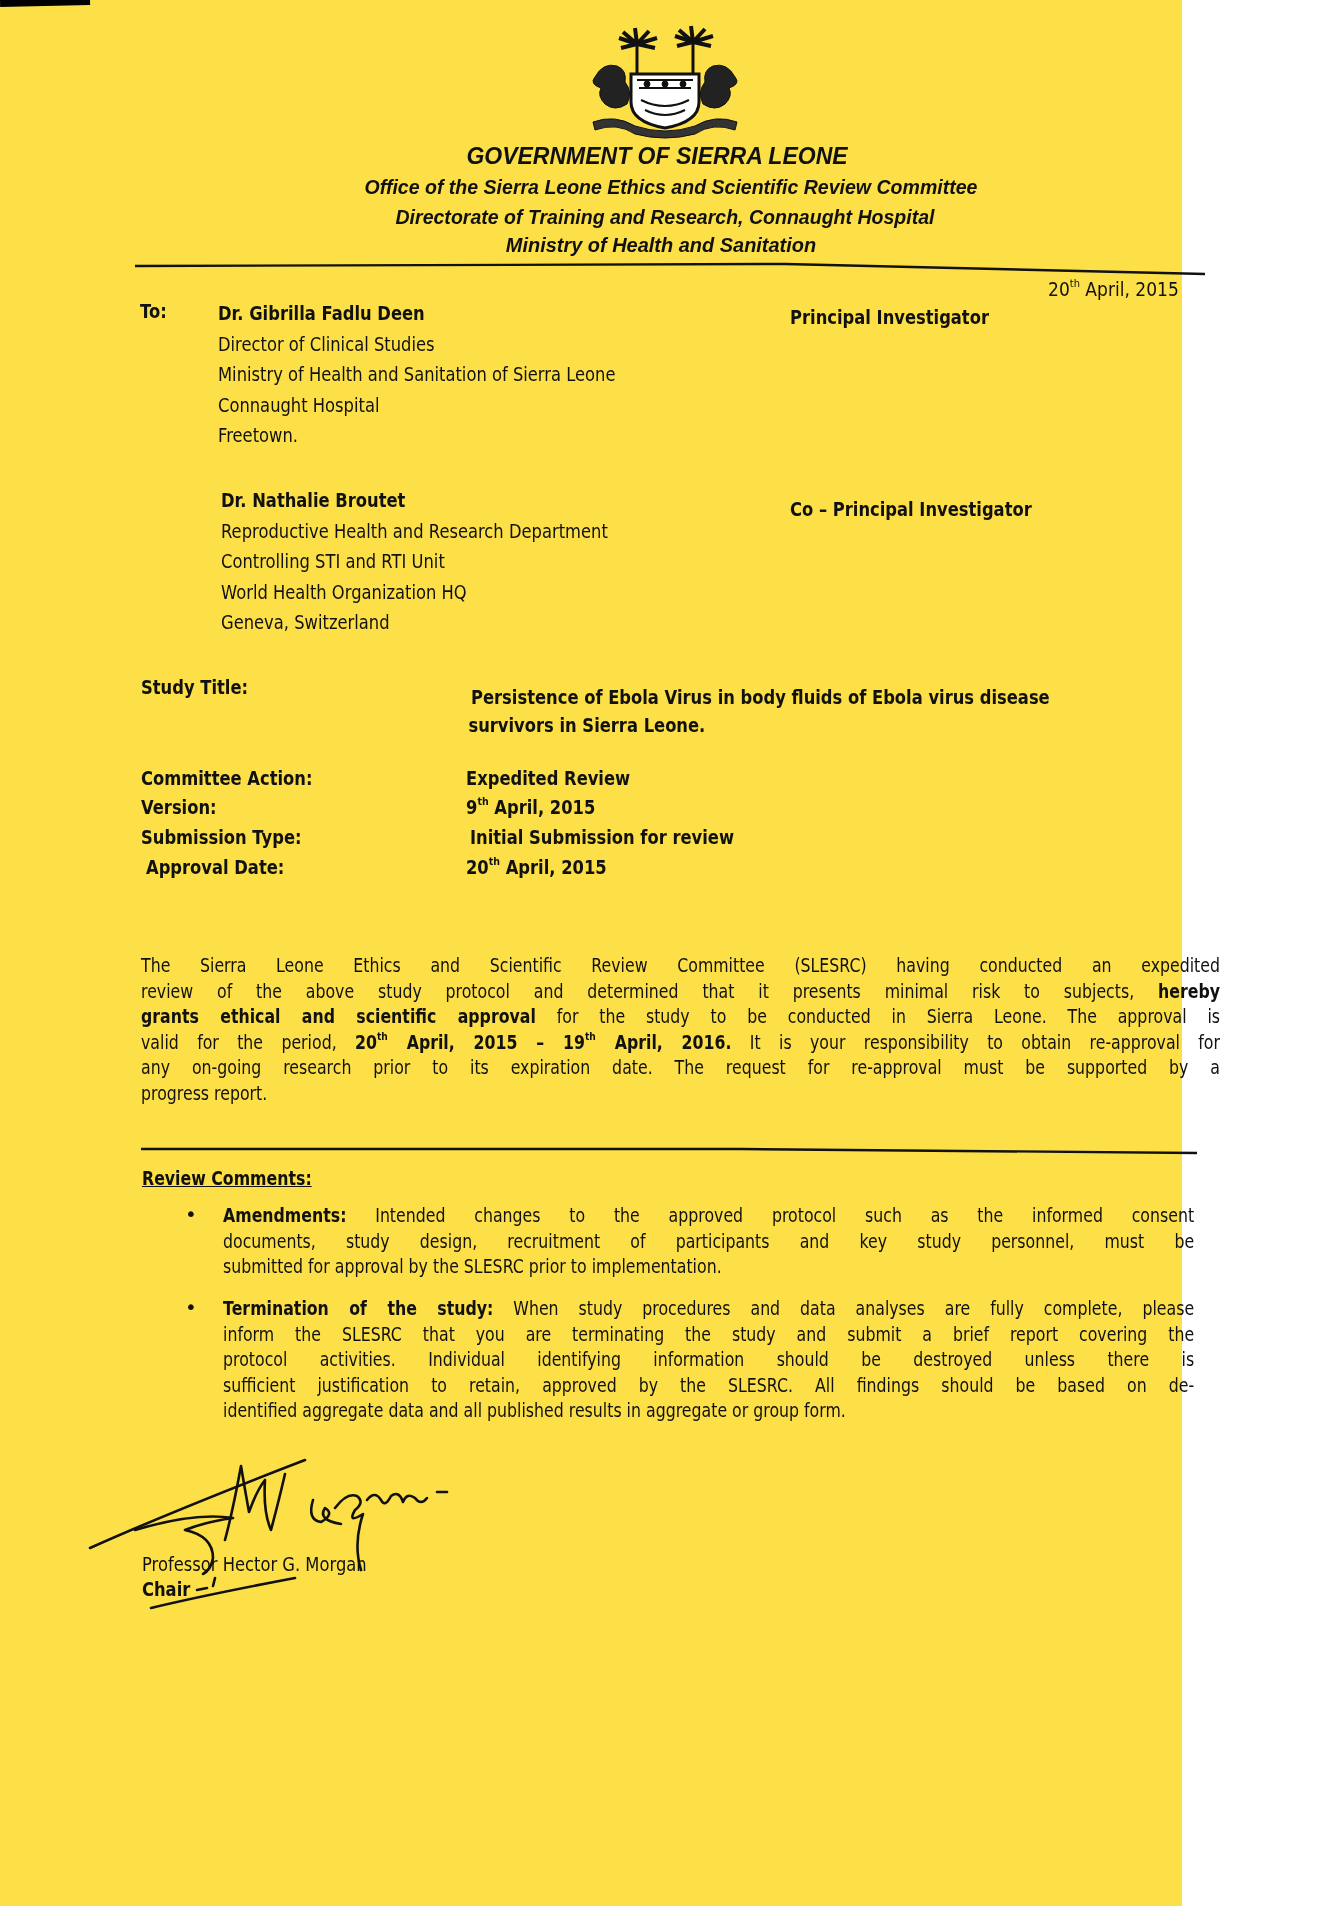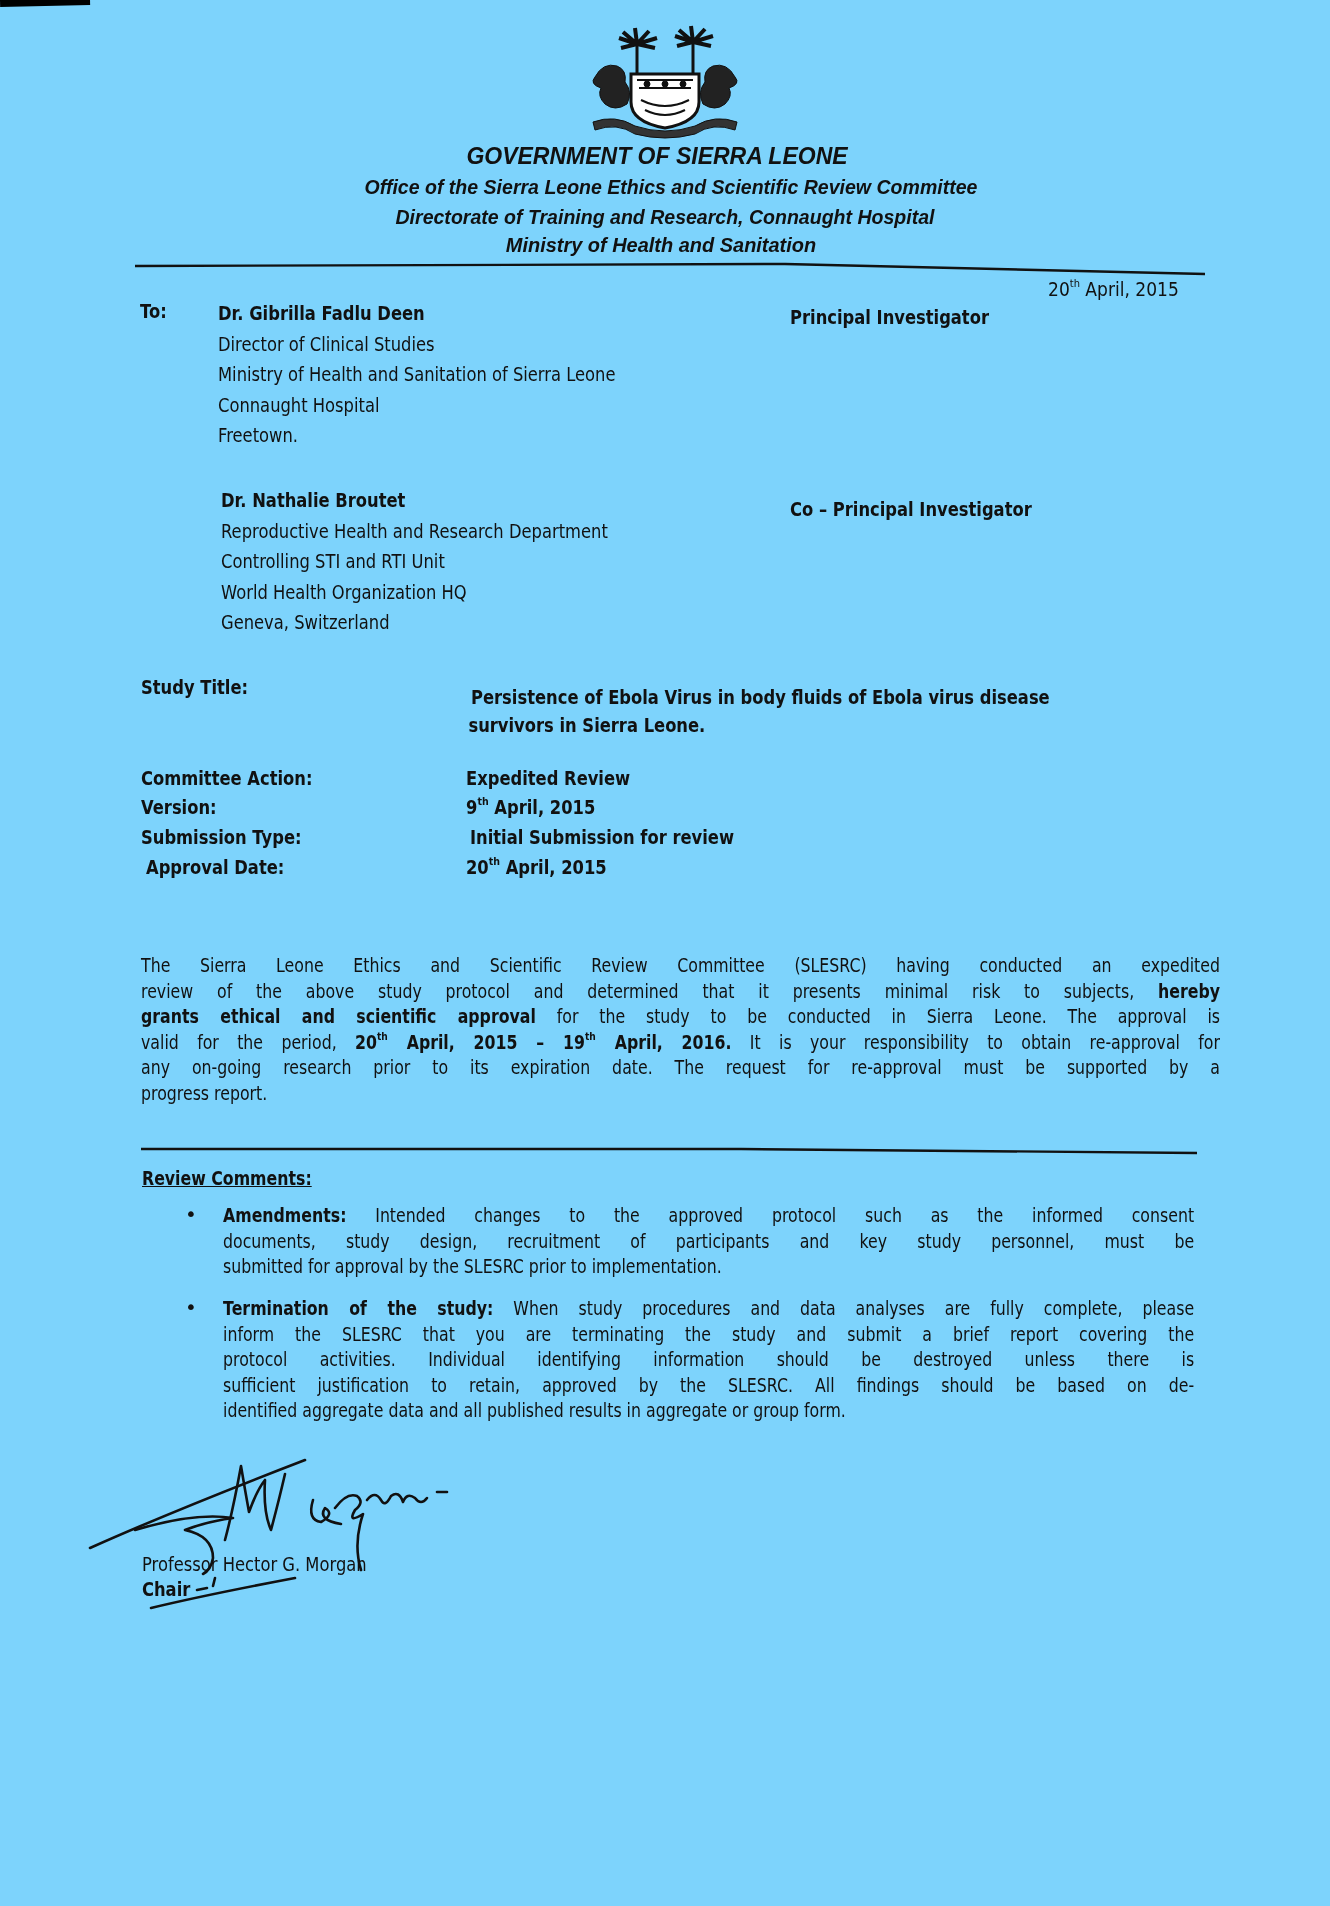--- a/index.html
+++ b/index.html
@@ -1,17 +1,17 @@
 <!DOCTYPE html>
 <html><head>
 <meta charset="utf-8">
 <style>
   html, body { margin: 0; padding: 0; background: #ffffff; }
   body { width: 1330px; height: 1906px; position: relative; overflow: hidden; color: #111; }
-  .page { position: absolute; left: 0; top: 0; width: 1330px; height: 1906px; background: #7dd3fc; }
+  .page { position: absolute; left: 0; top: 0; width: 1182px; height: 1906px; background: #fde047; }
   .scan-edge { position: absolute; left: 0; top: 0; width: 90px; height: 7px; background: #000;
     transform: rotate(-1.2deg); transform-origin: left top; }
   .crest { position: absolute; left: 575px; top: 22px; width: 180px; height: 118px; }
   .hdr { position: absolute; left: 0; width: 1330px; text-align: center;
     font-family: "Liberation Sans", sans-serif; font-style: italic; font-weight: bold; color: #111; }
   .hdr1 { top: 143px; font-size: 23px; left: -8px; }
   .hdr2 { top: 175px; font-size: 21px; left: 6px; transform: scaleX(0.93); }
   .hdr3 { top: 205px; font-size: 21px; left: 0px; transform: scaleX(0.93); }
   .hdr4 { top: 233px; font-size: 21px; left: -4px; transform: scaleX(0.95); }
   .rule-top { position: absolute; left: 135px; top: 264px; width: 1070px; height: 3px; }

